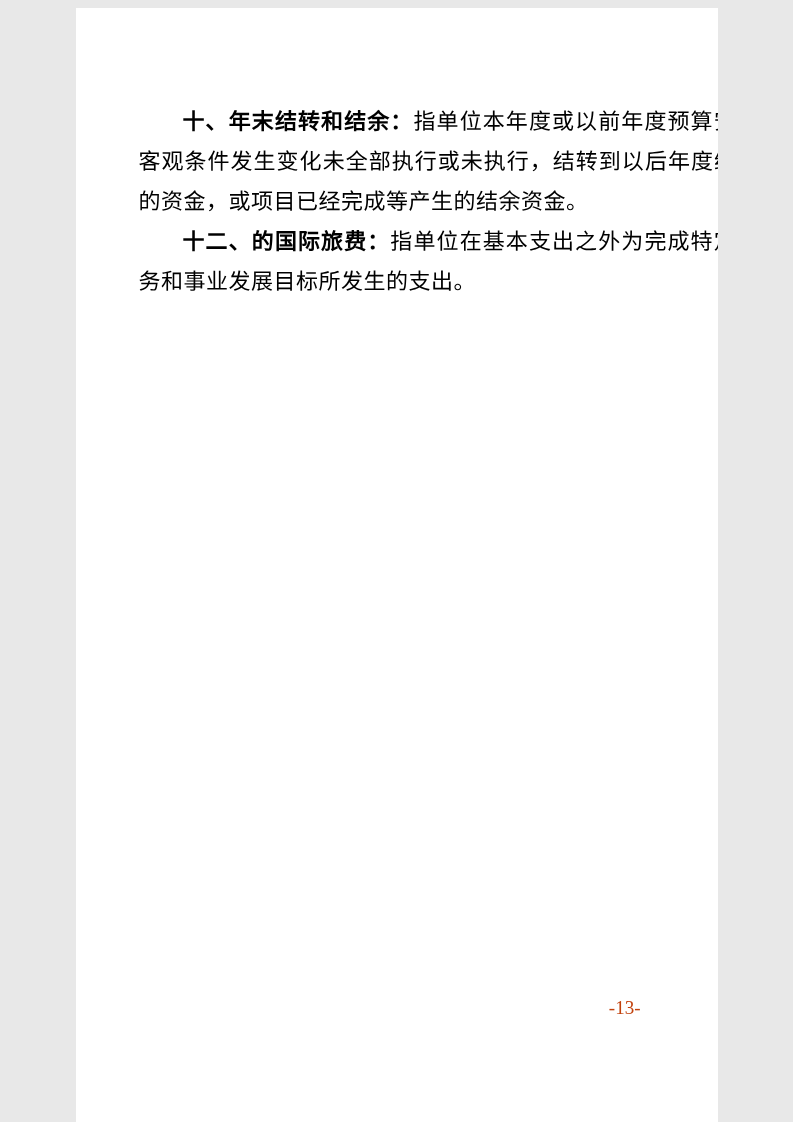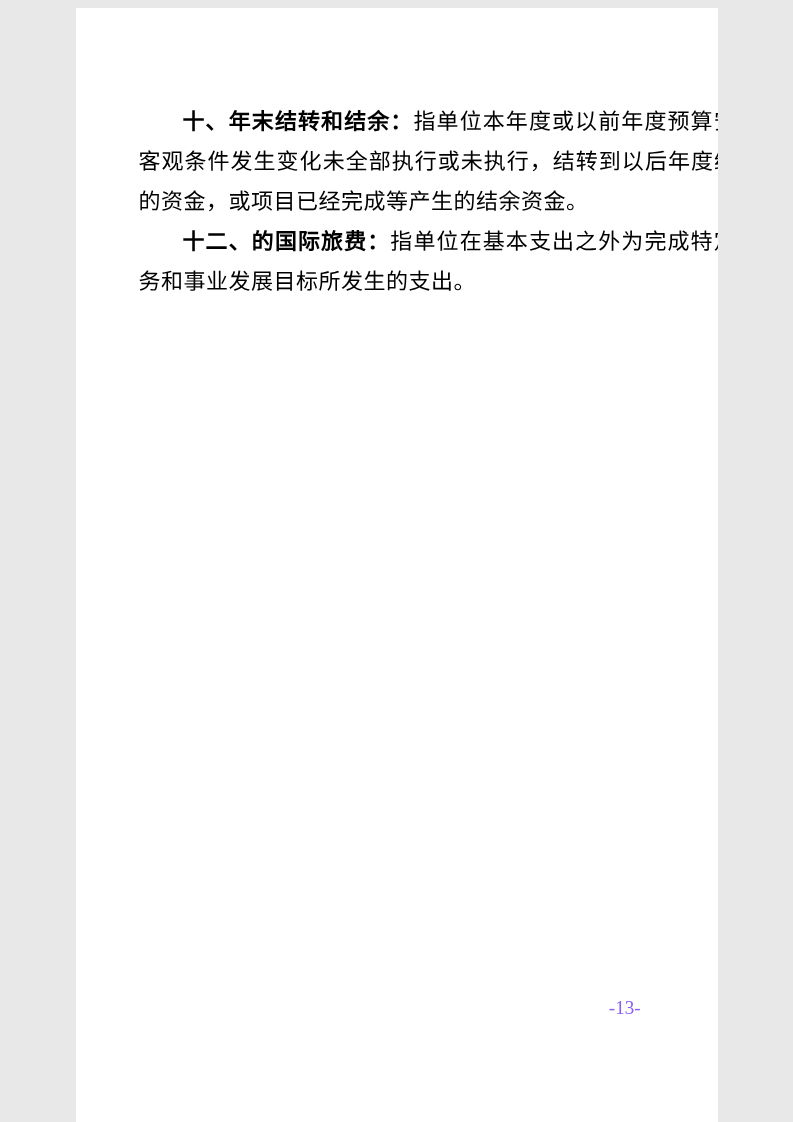--- a/index.html
+++ b/index.html
@@ -36,21 +36,21 @@
     font-weight: bold;
     font-family: "Liberation Sans", "DejaVu Sans", sans-serif;
   }
   .page-number {
     position: absolute;
     right: 77px;
     top: 988px;
     font-size: 19px;
     line-height: 24px;
     font-family: "Liberation Serif", "DejaVu Serif", serif;
-    color: #8b5cf6;
+    color: #c2410c;
   }
 </style>
 </head>
 <body>
 
 <div class="page">
   <div class="content">
     <p><span class="term">十、年末结转和结余：</span><span>指单位本年度或以前年度预算安排、因客观条件发生变化未全部执行或未执行，结转到以后年度继续使用的资金，或项目已经完成等产生的结余资金。</span></p>
     <p><span class="term">十二、的国际旅费：</span><span>指单位在基本支出之外为完成特定行政任务和事业发展目标所发生的支出。</span></p>
   </div>

